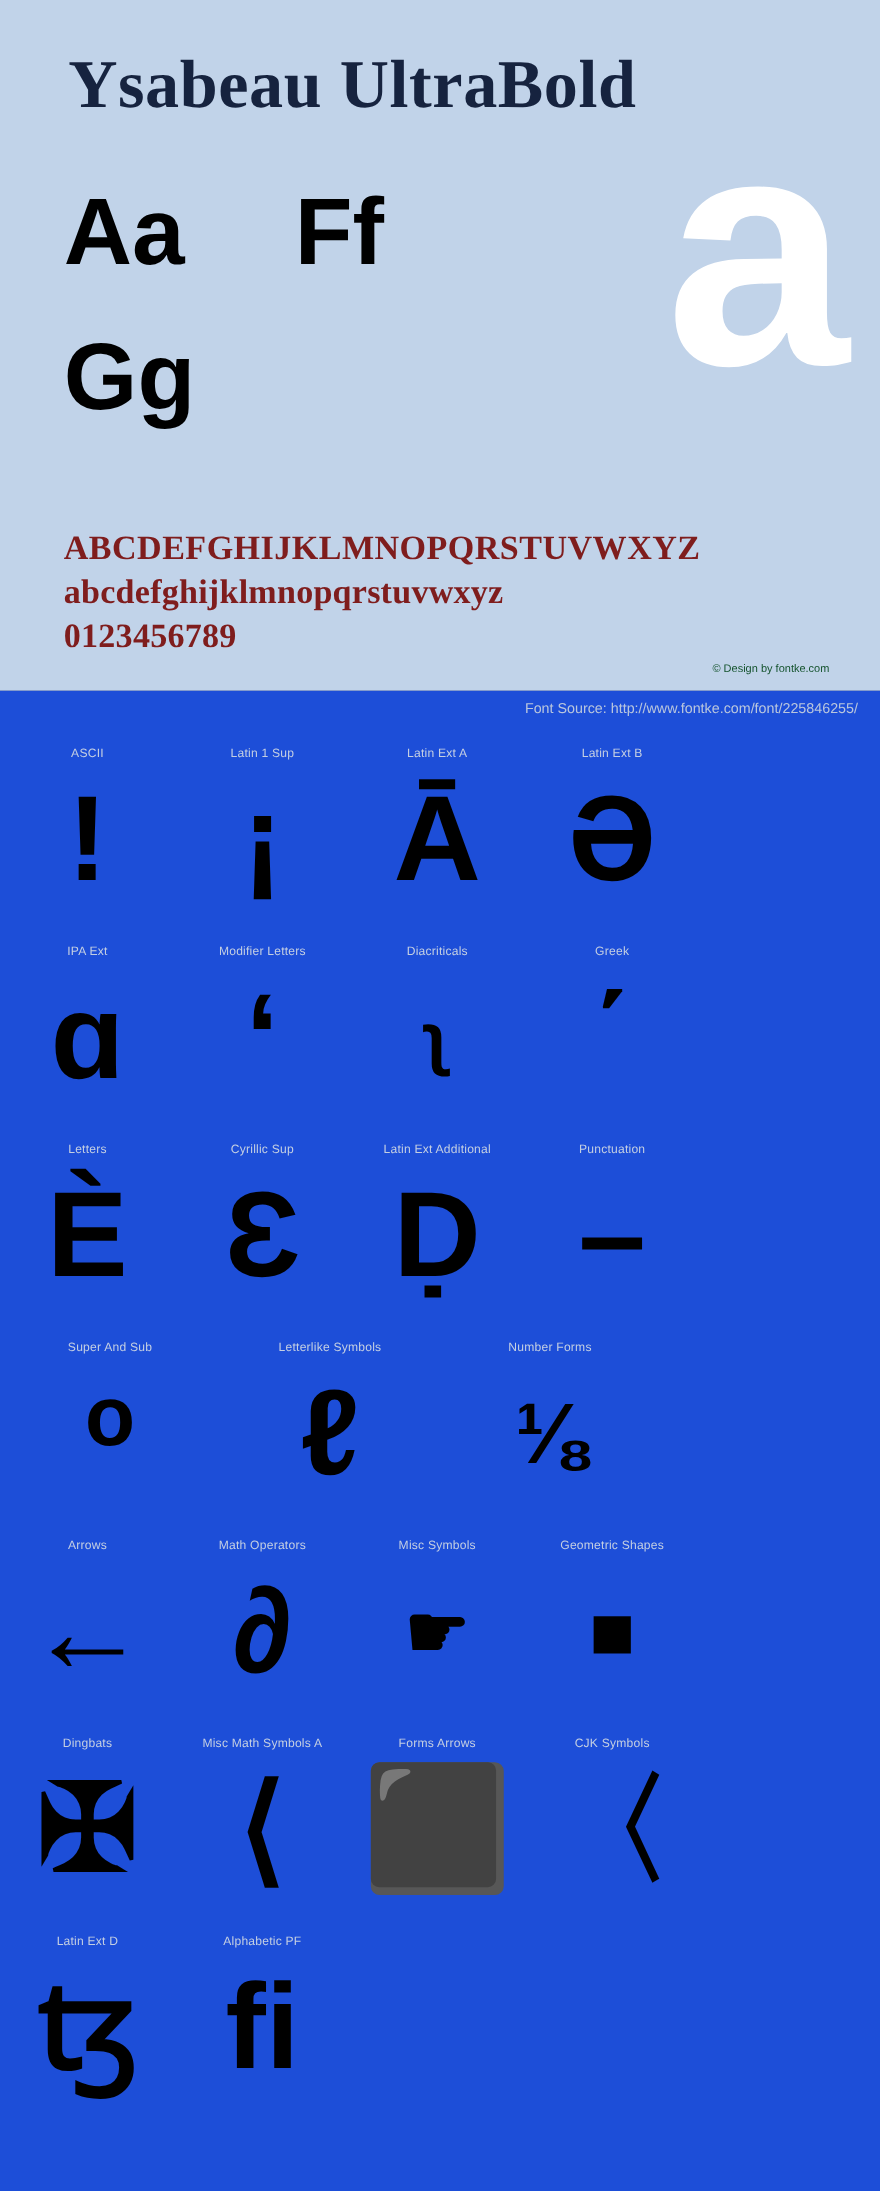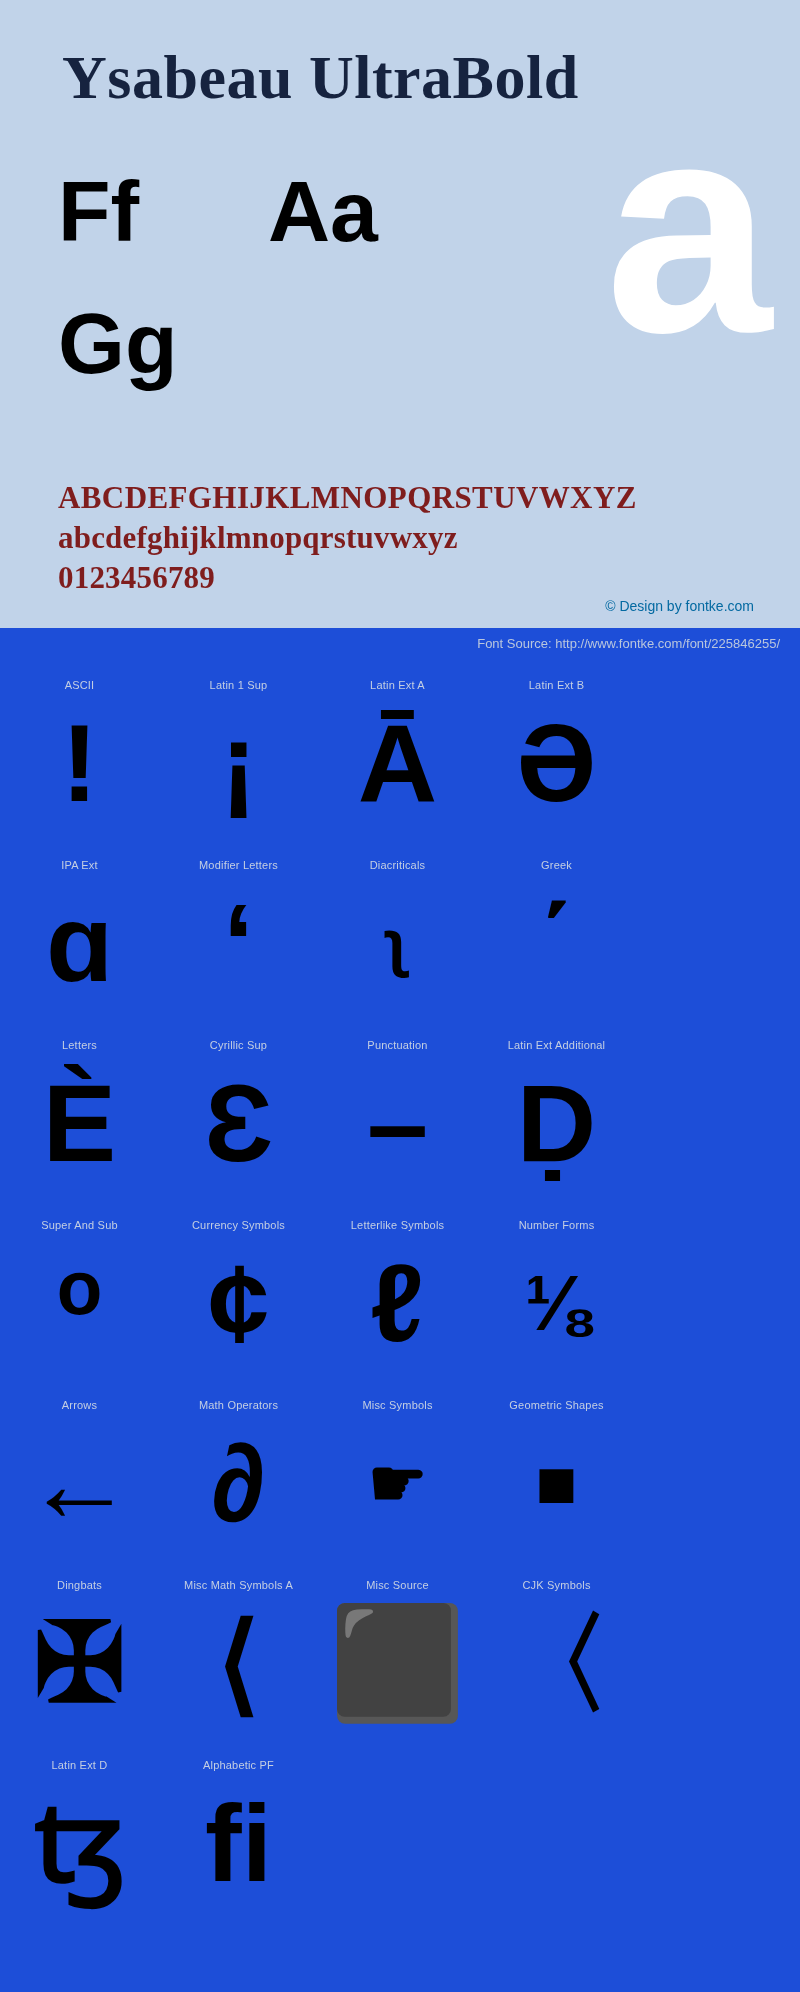--- a/index.html
+++ b/index.html
@@ -93,22 +93,22 @@
     color: #7f1d1d;
     white-space: nowrap;
   }
   .alpha-line.upper { letter-spacing: 0.4px; }
 
   .credit {
     position: absolute;
     right: 46px;
     bottom: 14px;
     font-family: "Liberation Sans", sans-serif;
-    font-size: 14px;
-    color: #0369a1;
+    font-size: 10px;
+    color: #14532d;
     white-space: nowrap;
   }
 
   
   .dark-panel {
     position: relative;
     width: 800px;
     height: 1364px;
     background: #1d4ed8;
     overflow: hidden;
@@ -175,22 +175,22 @@
 <div id="page">
 
   <div class="top-panel">
 
     <div class="font-title">Ysabeau UltraBold</div>
 
     <div class="showcase-glyph">a</div>
 
     <div class="pair-grid">
       <div class="pair-row">
+        <div class="pair">Aa</div>
         <div class="pair">Ff</div>
-        <div class="pair">Aa</div>
       </div>
       <div class="pair-row">
         <div class="pair">Gg</div>
       </div>
     </div>
 
     <div class="alpha-block">
       <div class="alpha-line upper">ABCDEFGHIJKLMNOPQRSTUVWXYZ</div>
       <div class="alpha-line">abcdefghijklmnopqrstuvwxyz</div>
       <div class="alpha-line">0123456789</div>
@@ -243,38 +243,34 @@
         <div class="block-row">
           <div class="block-cell">
             <div class="block-label">Letters</div>
             <div class="block-glyph xl">È</div>
           </div>
           <div class="block-cell">
             <div class="block-label">Cyrillic Sup</div>
             <div class="block-glyph xl">Ɛ</div>
           </div>
           <div class="block-cell">
+            <div class="block-label">Latin Ext Additional</div>
+            <div class="block-glyph xl">Ḍ</div>
+          </div>
+          <div class="block-cell">
             <div class="block-label">Punctuation</div>
             <div class="block-glyph xl">–</div>
           </div>
-          <div class="block-cell">
-            <div class="block-label">Latin Ext Additional</div>
-            <div class="block-glyph xl">Ḍ</div>
-          </div>
         </div>
         <div class="block-row">
           <div class="block-cell">
             <div class="block-label">Super And Sub</div>
             <div class="block-glyph xl">ᵒ</div>
           </div>
           <div class="block-cell">
-            <div class="block-label">Currency Symbols</div>
-            <div class="block-glyph xl">¢</div>
-          </div>
-          <div class="block-cell">
             <div class="block-label">Letterlike Symbols</div>
             <div class="block-glyph xl">ℓ</div>
           </div>
           <div class="block-cell">
             <div class="block-label">Number Forms</div>
             <div class="block-glyph nar">⅛</div>
           </div>
         </div>
         <div class="block-row">
           <div class="block-cell">
@@ -297,21 +293,21 @@
         <div class="block-row">
           <div class="block-cell">
             <div class="block-label">Dingbats</div>
             <div class="block-glyph xl">✠</div>
           </div>
           <div class="block-cell">
             <div class="block-label">Misc Math Symbols A</div>
             <div class="block-glyph xl">⟨</div>
           </div>
           <div class="block-cell">
-            <div class="block-label">Misc Source</div>
+            <div class="block-label">Forms Arrows</div>
             <div class="block-glyph xl">⬛</div>
           </div>
           <div class="block-cell">
             <div class="block-label">CJK Symbols</div>
             <div class="block-glyph xl">〈</div>
           </div>
         </div>
         <div class="block-row">
           <div class="block-cell">
             <div class="block-label">Latin Ext D</div>

